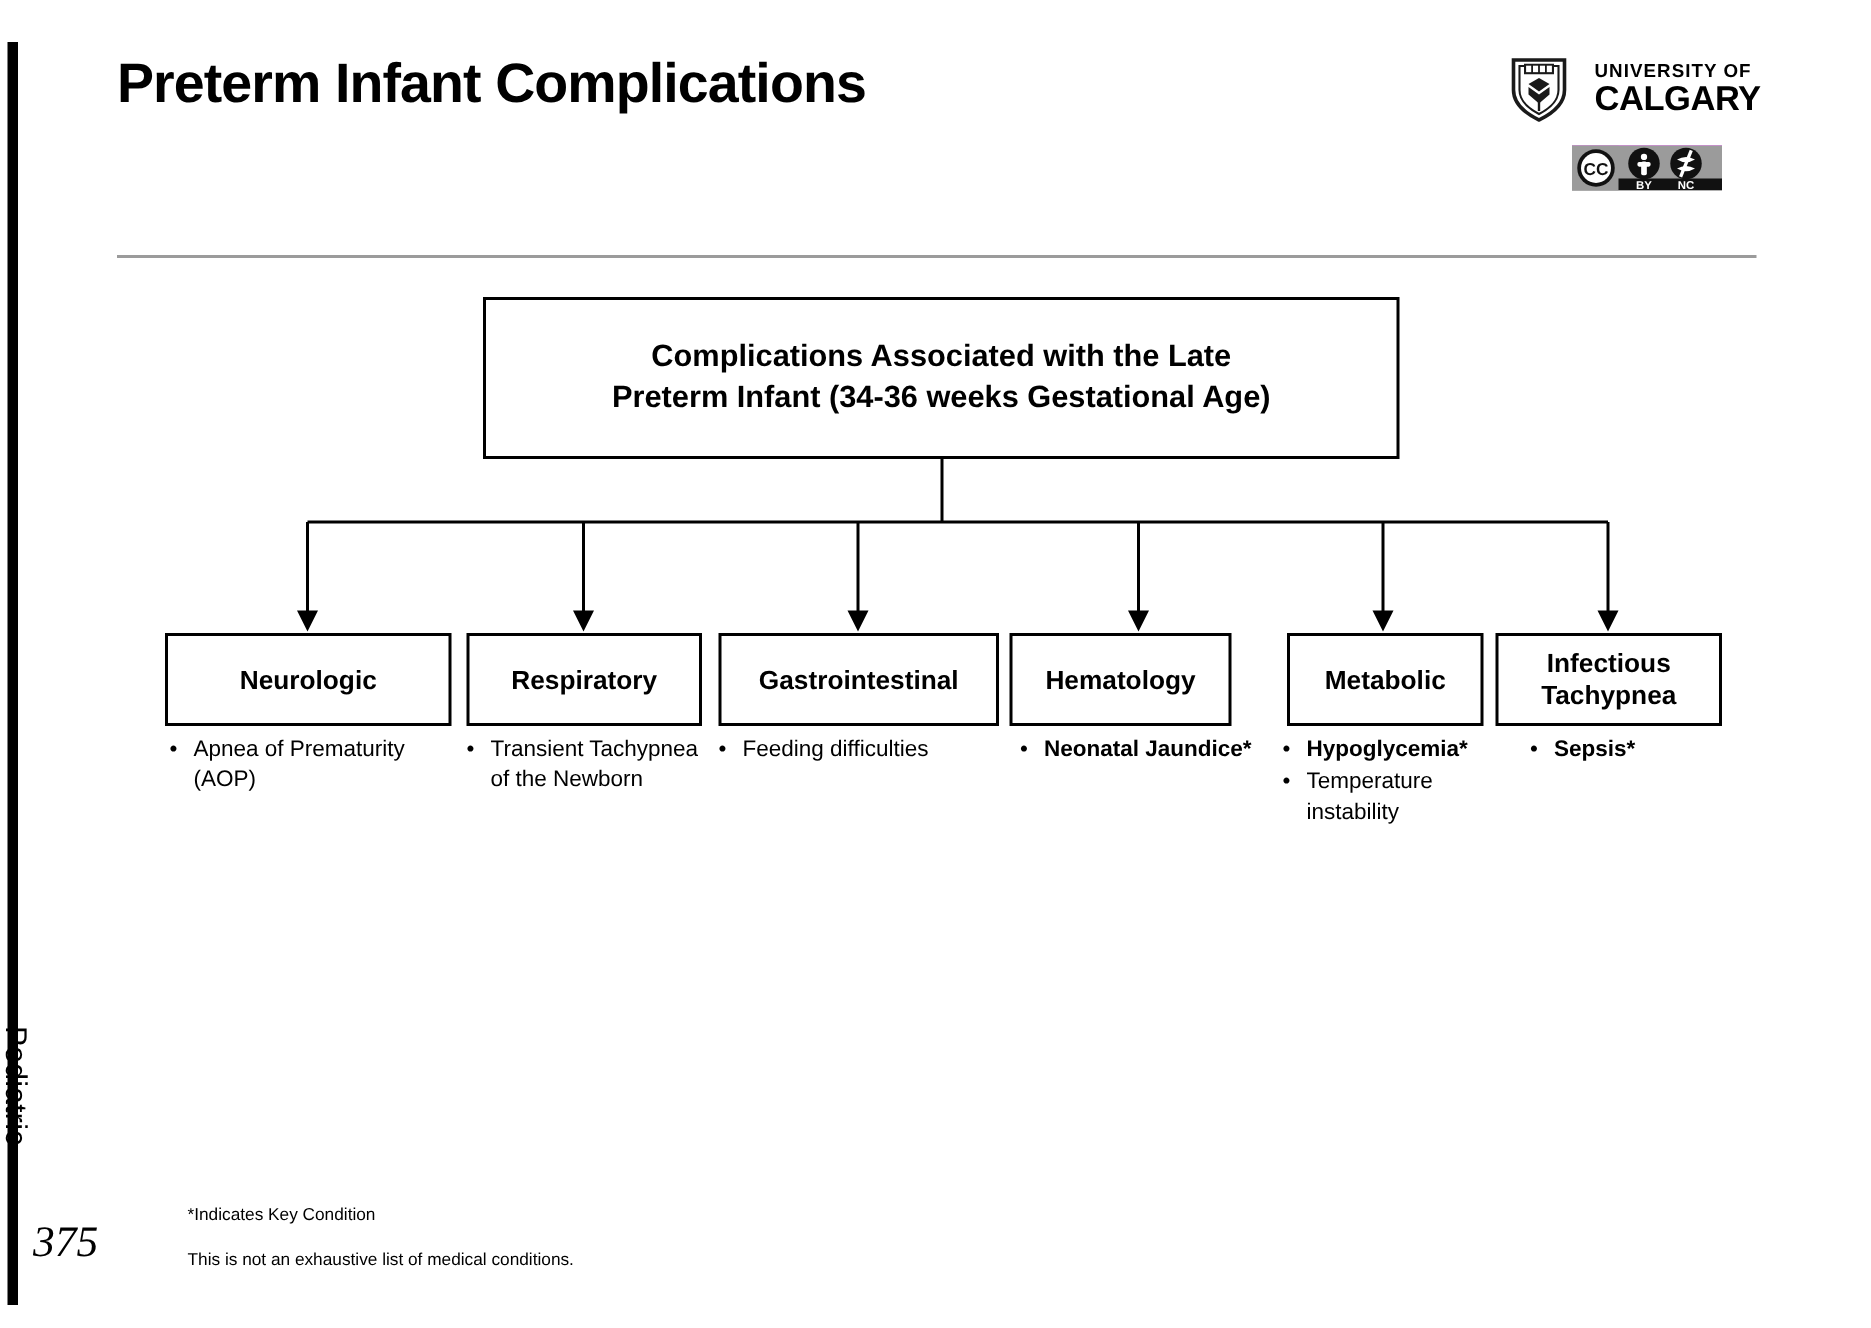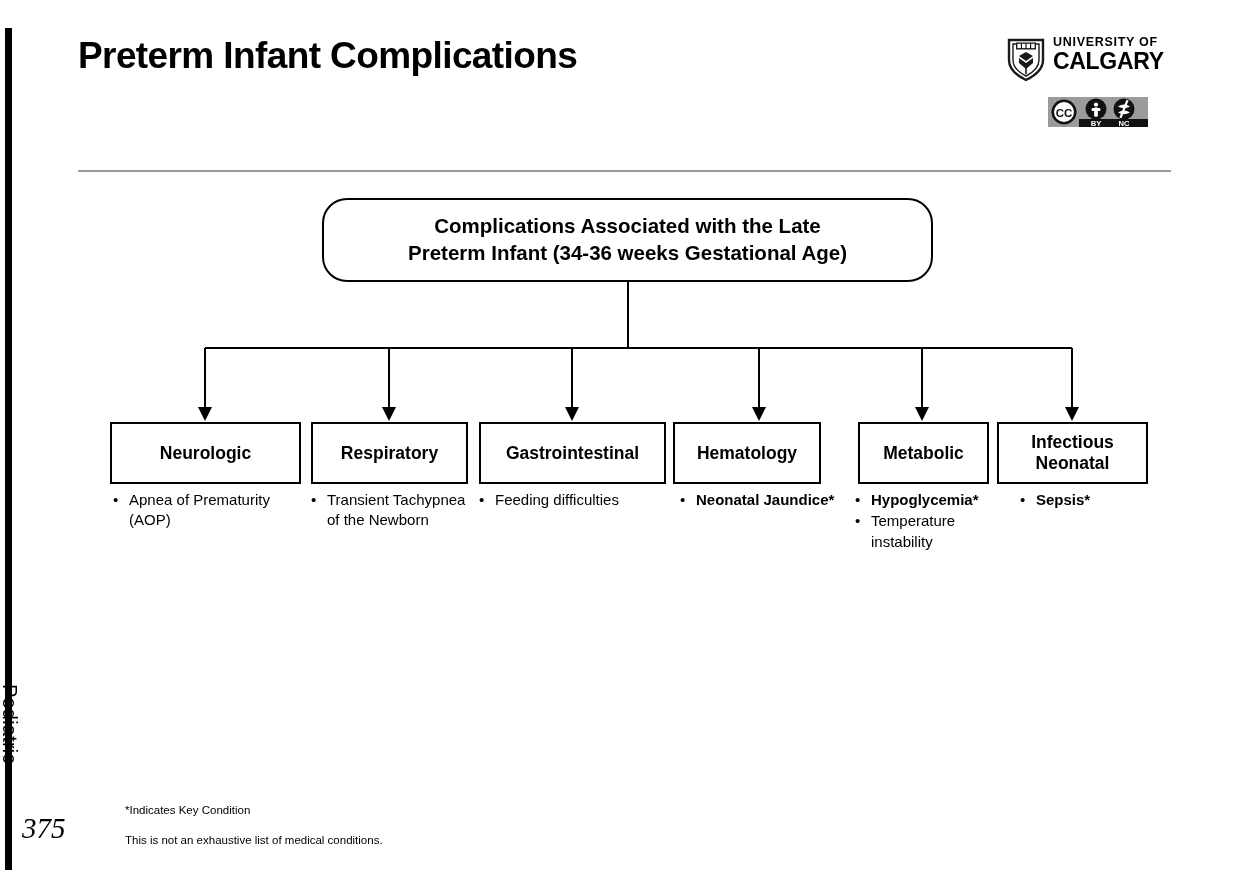--- a/index.html
+++ b/index.html
@@ -84,22 +84,22 @@
     height: 2px;
     background: #9b9b9b;
   }
 
   
   .uofc-logo {
     position: absolute;
     left: 1006px;
     top: 36px;
     display: flex;
-    align-items: flex-start;
-    gap: 7px;
+    align-items: center;
+    gap: 17px;
   }
   .uofc-shield { width: 40px; height: 46px; display: block; }
   .uofc-wordmark {
     line-height: 1.0;
     color: #000000;
   }
   .uofc-line1 {
     font-size: 12.5px;
     font-weight: bold;
     letter-spacing: 0.7px;
@@ -140,25 +140,24 @@
     align-items: center;
     justify-content: center;
     text-align: center;
     font-weight: bold;
     color: #000000;
   }
   .node-root {
     left: 322px;
     top: 198px;
     width: 611px;
-    height: 84px;
+    height: 108px;
     font-size: 20.5px;
     line-height: 1.3;
     padding: 0 14px;
-    border-radius: 25px;
   }
   .node-cat {
     top: 422px;
     height: 62px;
     font-size: 17.5px;
     line-height: 1.2;
     padding: 0 6px;
   }
   .cat-0 { left: 110px; width: 191px; }
   .cat-1 { left: 311px; width: 157px; justify-content: center; }
@@ -304,21 +303,21 @@
     <div class="node node-cat cat-2">
       <span>Gastrointestinal</span>
     </div>
     <div class="node node-cat cat-3">
       <span>Hematology</span>
     </div>
     <div class="node node-cat cat-4">
       <span>Metabolic</span>
     </div>
     <div class="node node-cat cat-5">
-      <span>Infectious Neonatal</span>
+      <span>Infectious Tachypnea</span>
     </div>
 
     <div class="bullets bul-0">
       <div class="bullet-item">
         <span class="bullet-dot">•</span>
         <span class="bullet-text">Apnea of Prematurity (AOP)</span>
       </div>
     </div>
 
     <div class="bullets bul-1">

